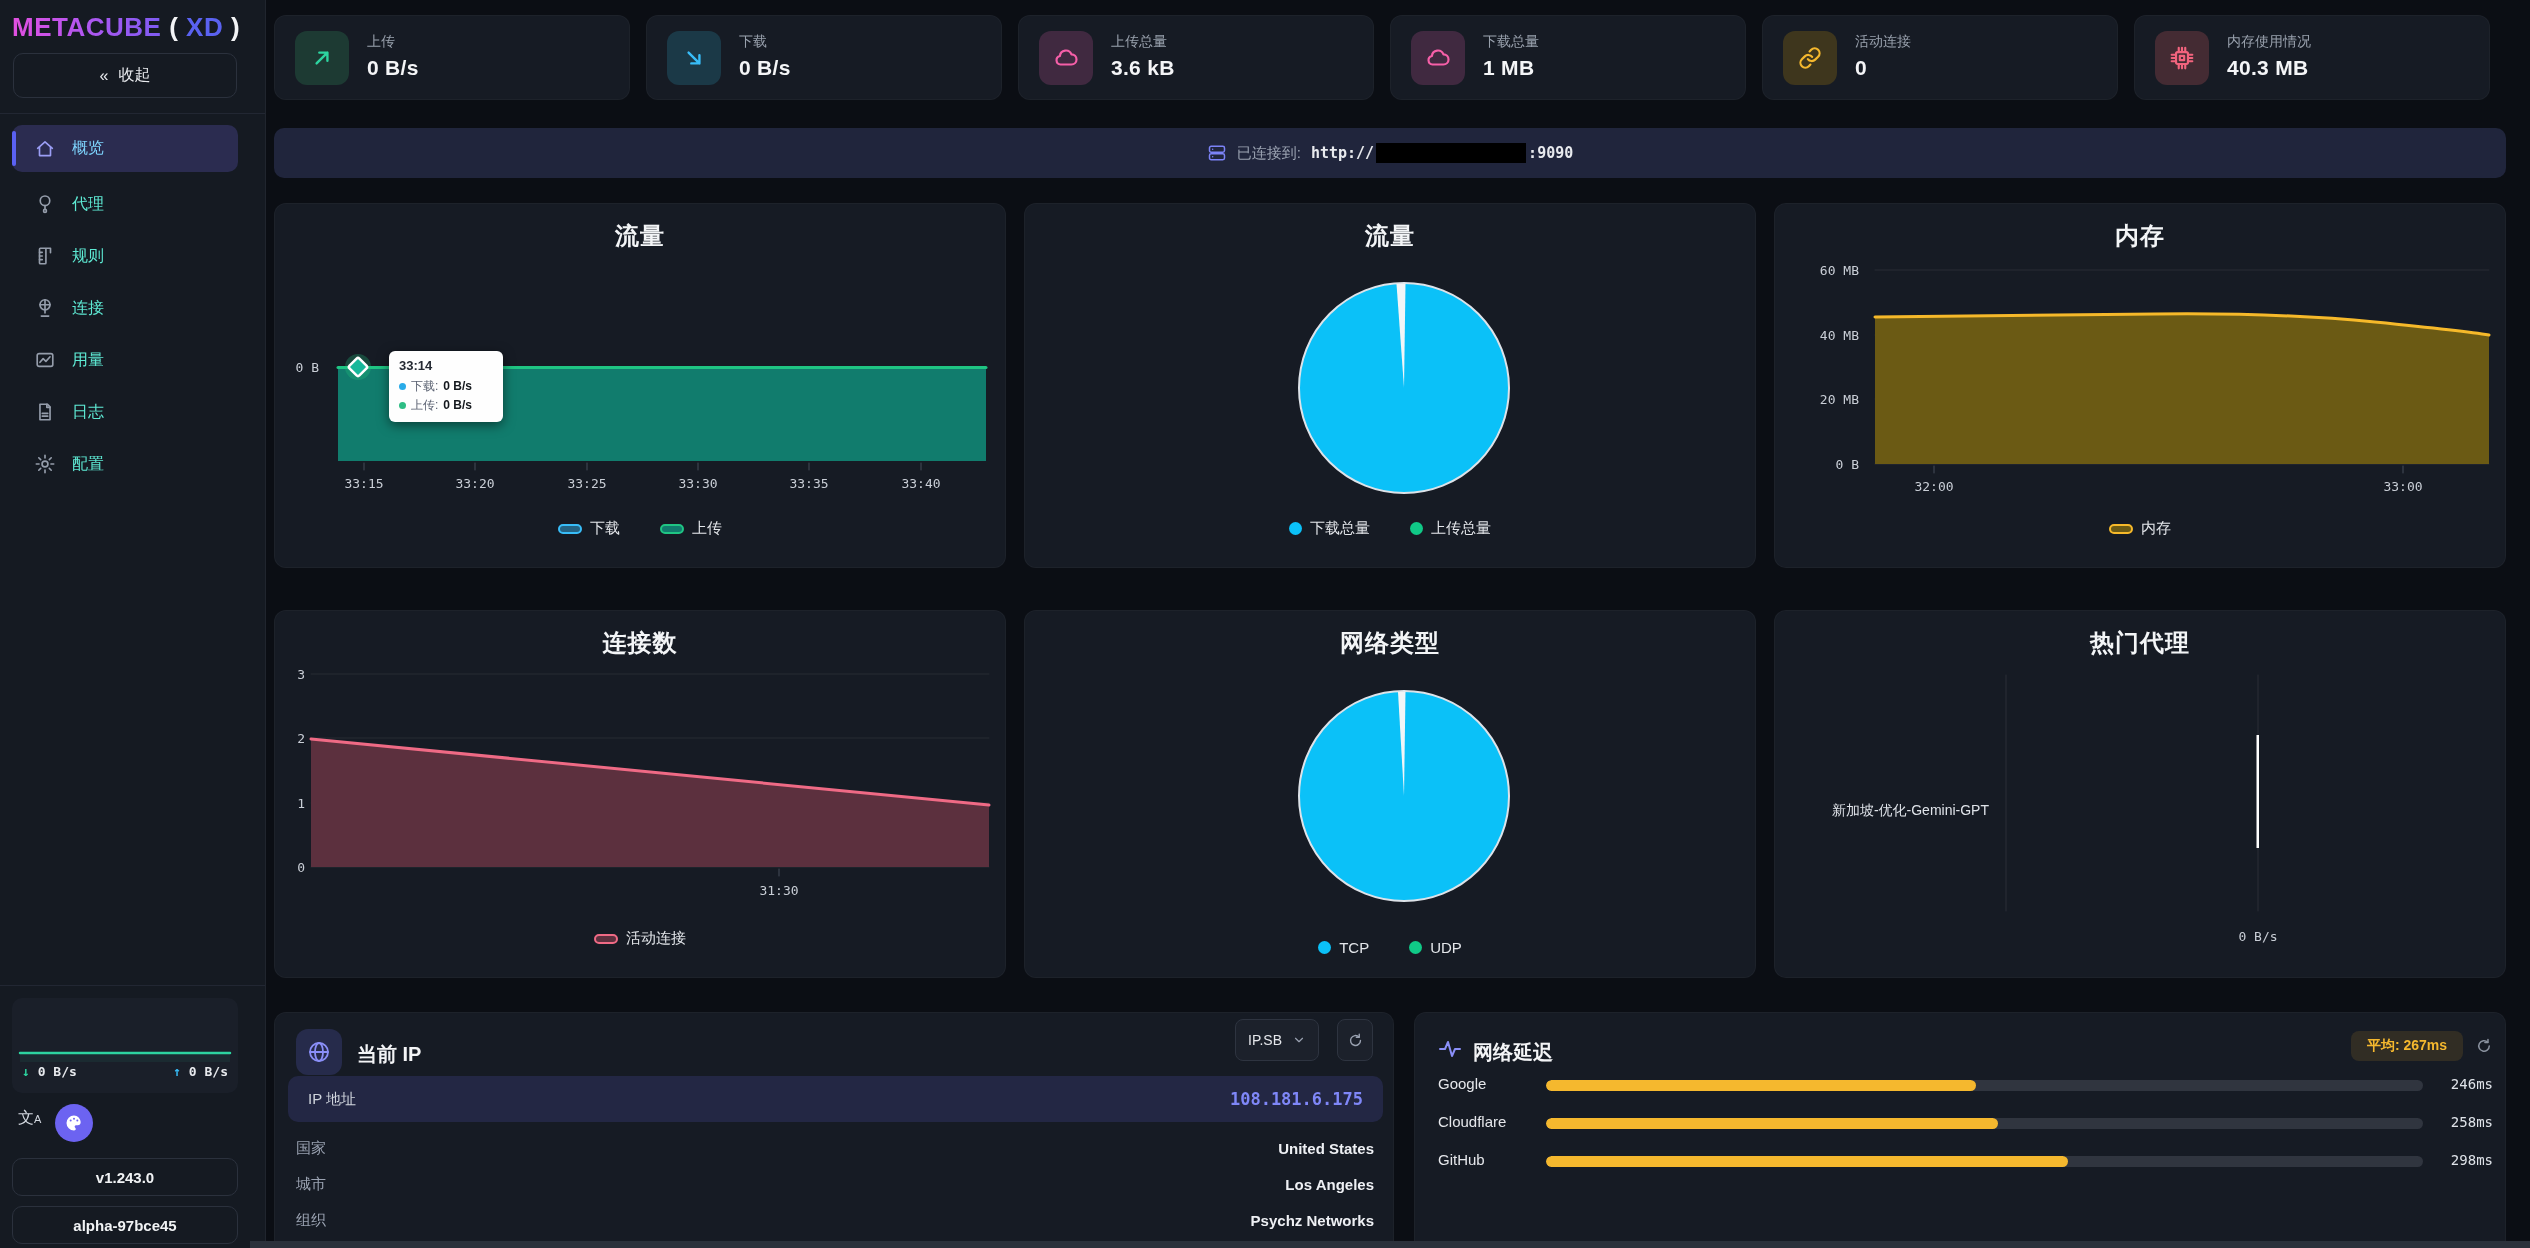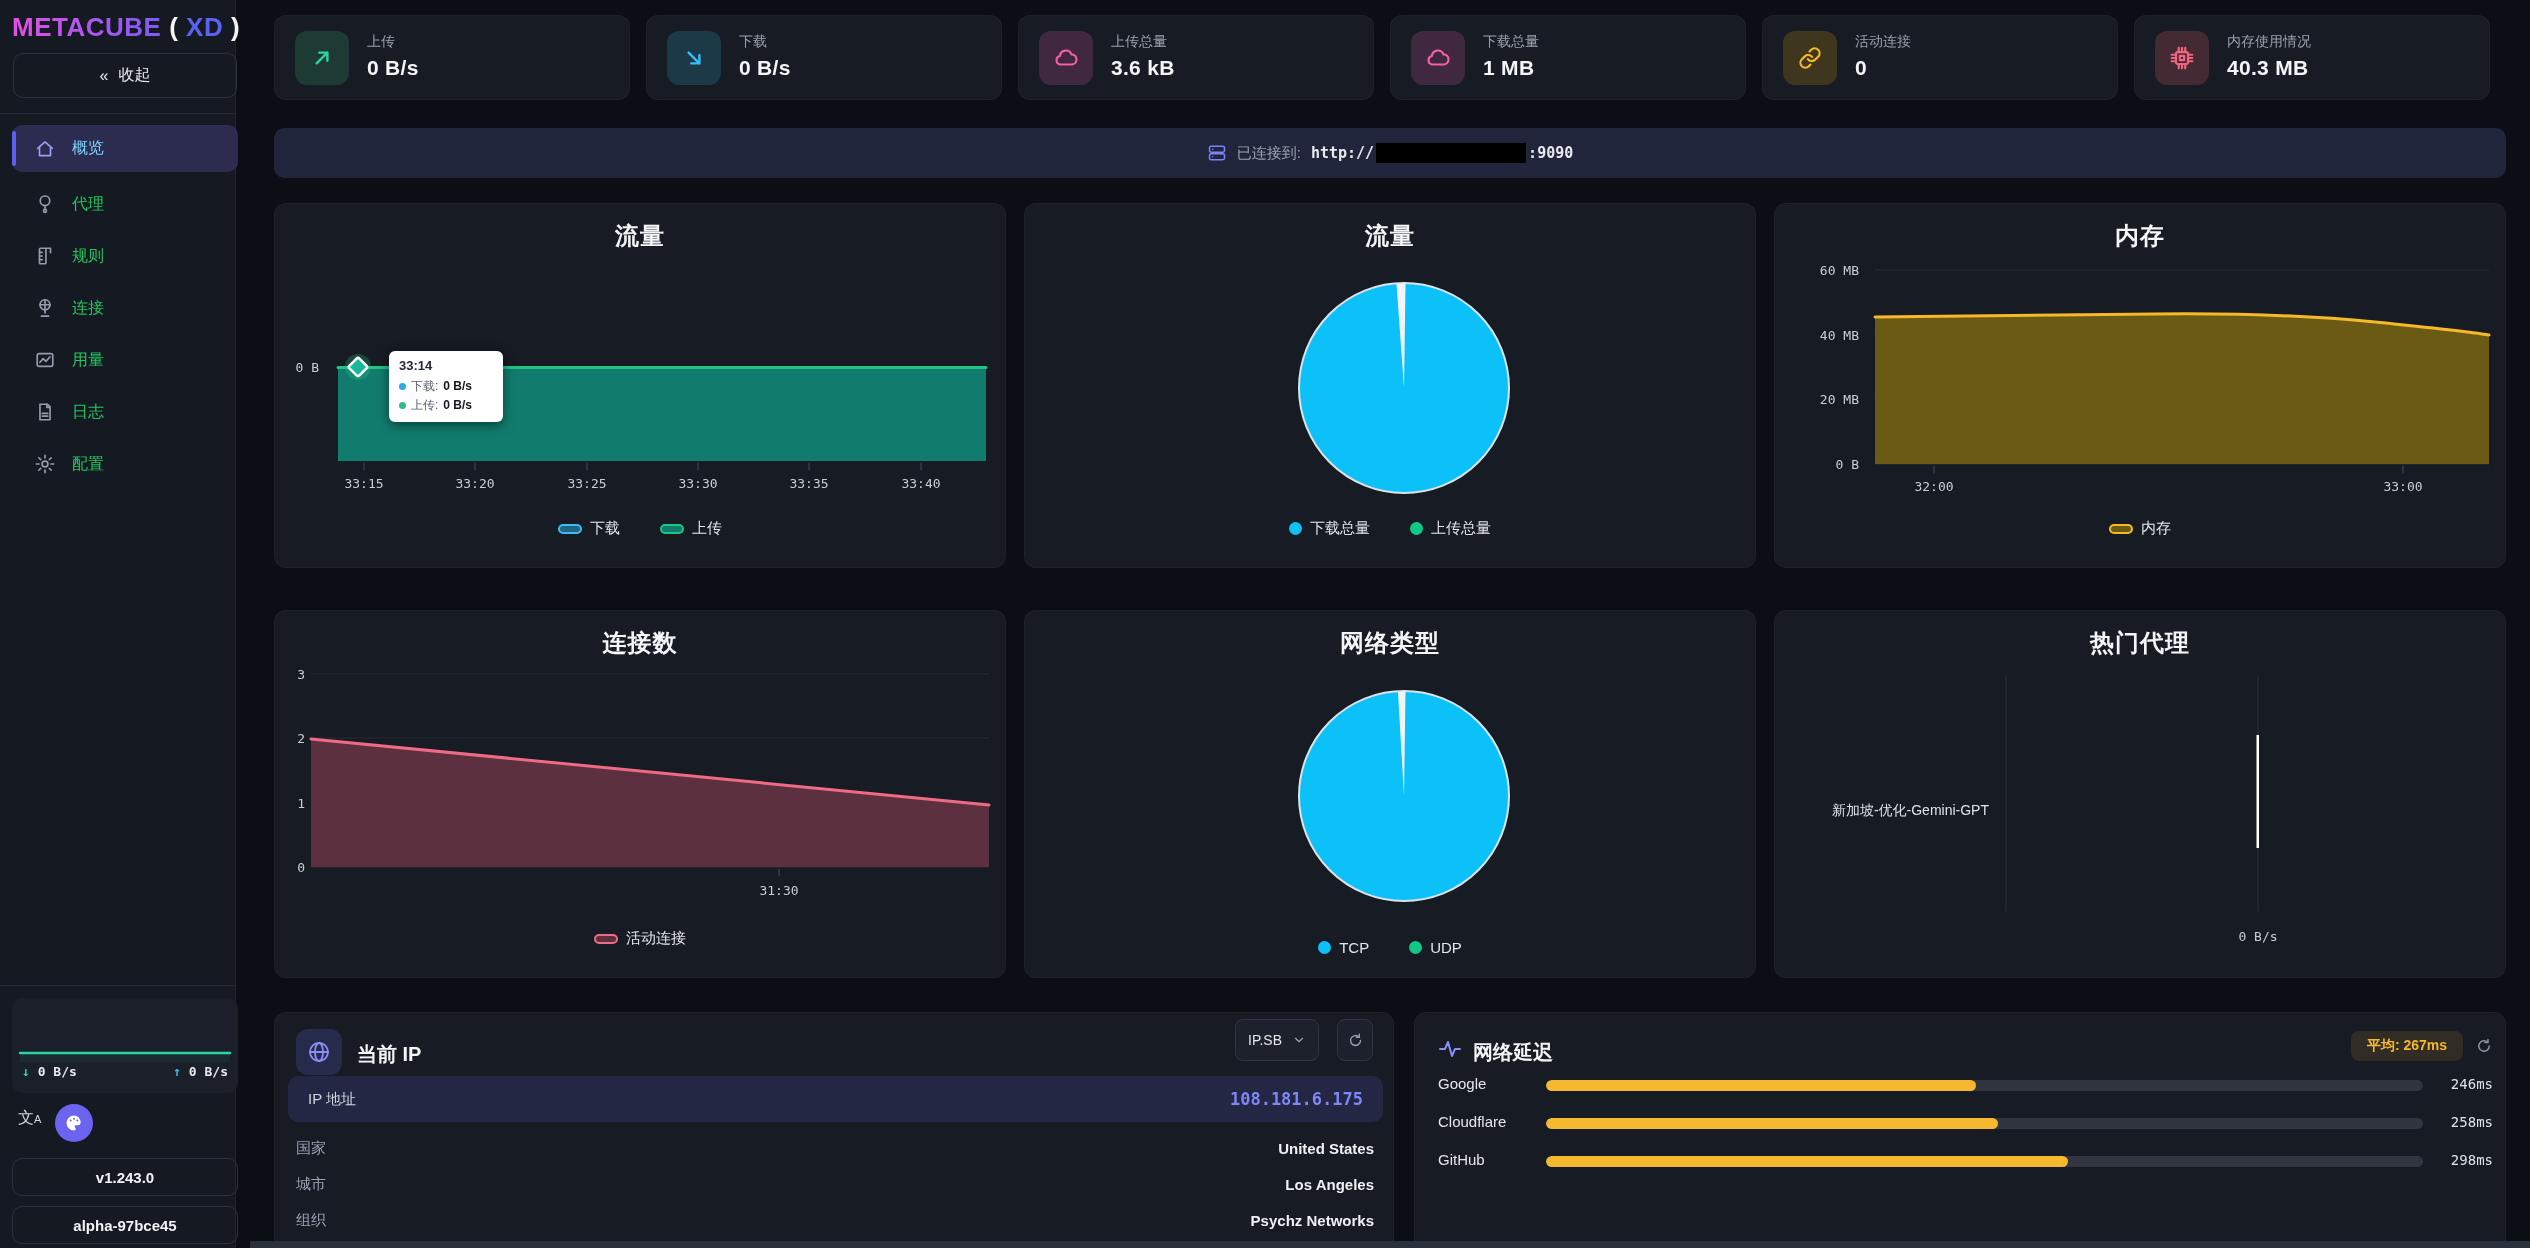--- a/index.html
+++ b/index.html
@@ -1,31 +1,31 @@
 <!DOCTYPE html>
 <html><head>
 <meta charset="utf-8">
 <style>
   html,body{margin:0;padding:0;background:#07090d;}
   *{box-sizing:border-box;}
   .screen{position:relative;width:2530px;height:1248px;background:#0b0e14;
     font-family:"Liberation Sans","DejaVu Sans",sans-serif;color:#e5e7eb;overflow:hidden;}
 
   
-  .sidebar{position:absolute;left:0;top:0;width:236px;height:1248px;background:#151a22;border-right:1px solid #20252e;}
+  .sidebar{position:absolute;left:0;top:0;width:266px;height:1248px;background:#151a22;border-right:1px solid #20252e;}
   .logo{position:absolute;top:12px;left:12px;font-size:26px;font-weight:bold;letter-spacing:.5px;white-space:nowrap;}
   .logo .grad{background:linear-gradient(90deg,#e24fe0,#b057f0,#7e5bf2);-webkit-background-clip:text;background-clip:text;color:transparent;}
   .logo .paren{color:#f3f4f6;}
   .logo .xd{color:#5a62f0;}
   .collapse-btn{position:absolute;top:53px;left:13px;width:224px;height:45px;border:1px solid #2b313d;border-radius:10px;
     display:flex;align-items:center;justify-content:center;gap:10px;font-size:16px;color:#e8eaee;background:transparent;cursor:pointer;}
   .side-divider{position:absolute;left:0;right:0;top:113px;border-top:1px solid #222733;}
   .menu{position:absolute;top:125px;left:12px;width:226px;}
   .menu-item{position:relative;height:40px;margin-bottom:12px;display:flex;align-items:center;gap:16px;padding-left:22px;
-    color:#22c55e;font-size:16px;border-radius:10px;cursor:pointer;}
+    color:#5eead4;font-size:16px;border-radius:10px;cursor:pointer;}
   .menu-item svg{width:22px;height:22px;stroke:#959dab;flex:none;}
   .menu-item.active{height:47px;background:#2b2c50;color:#7dd3fc;}
   .menu-item.active svg{stroke:#9b9ef5;}
   .menu-item.active::before{content:"";position:absolute;left:0;top:6px;bottom:6px;width:4px;border-radius:3px;background:#5a61f2;}
   .side-bottom-divider{position:absolute;left:0;right:0;top:985px;border-top:1px solid #222733;}
   .mini-card{position:absolute;left:12px;top:998px;width:226px;height:95px;background:#1a1f29;border-radius:10px;overflow:hidden;}
   .mini-stats{position:absolute;left:10px;right:10px;top:66px;display:flex;justify-content:space-between;
     font-family:"DejaVu Sans Mono",monospace;font-size:13px;color:#e8eaee;font-weight:bold;}
   .arr-down{color:#2dd4a0;} .arr-up{color:#38bdf8;}
   .lang-btn{position:absolute;left:18px;top:1108px;width:32px;height:30px;color:#d2d7df;font-size:16px;cursor:pointer;}

